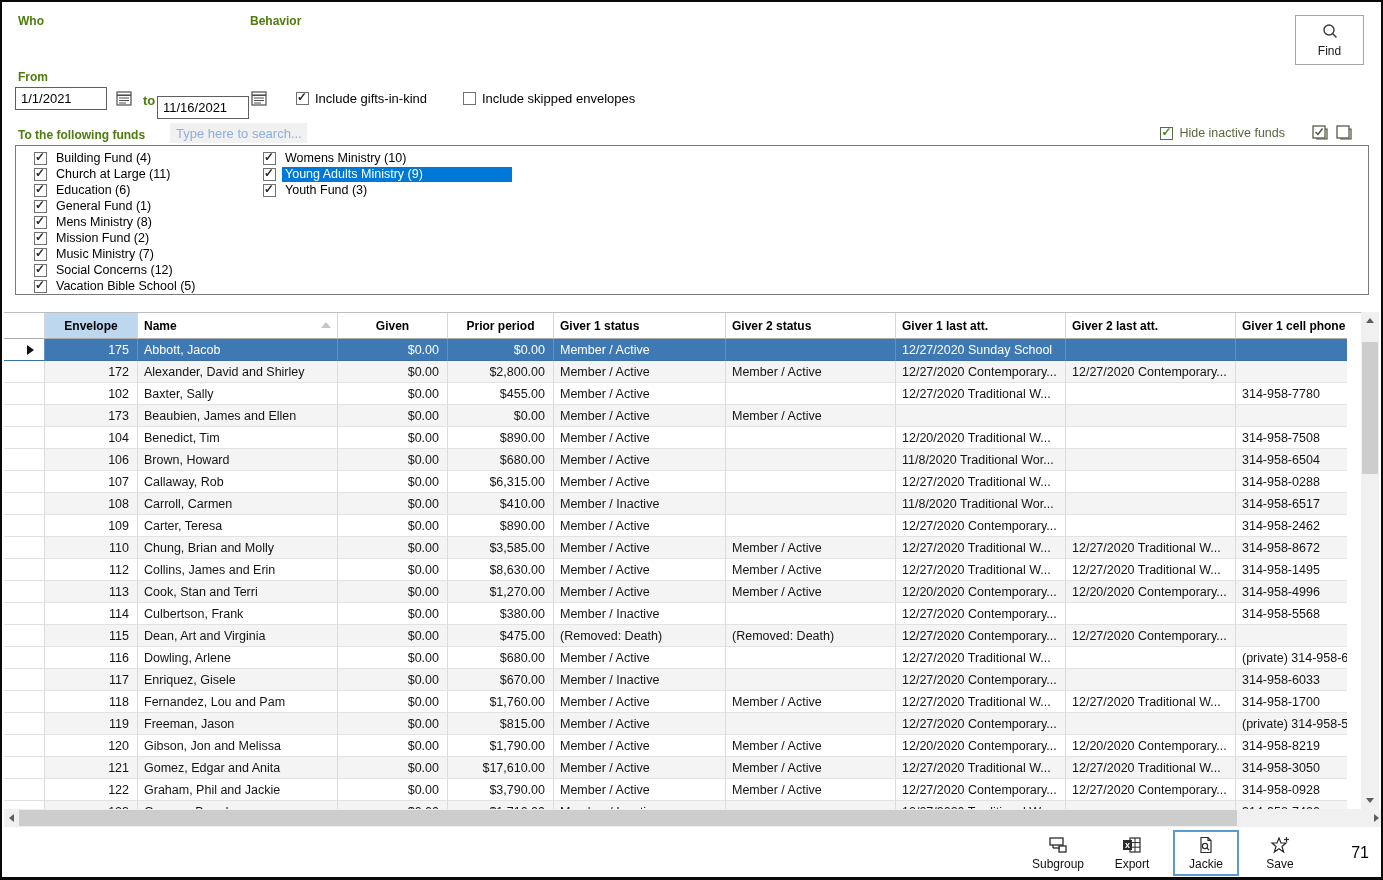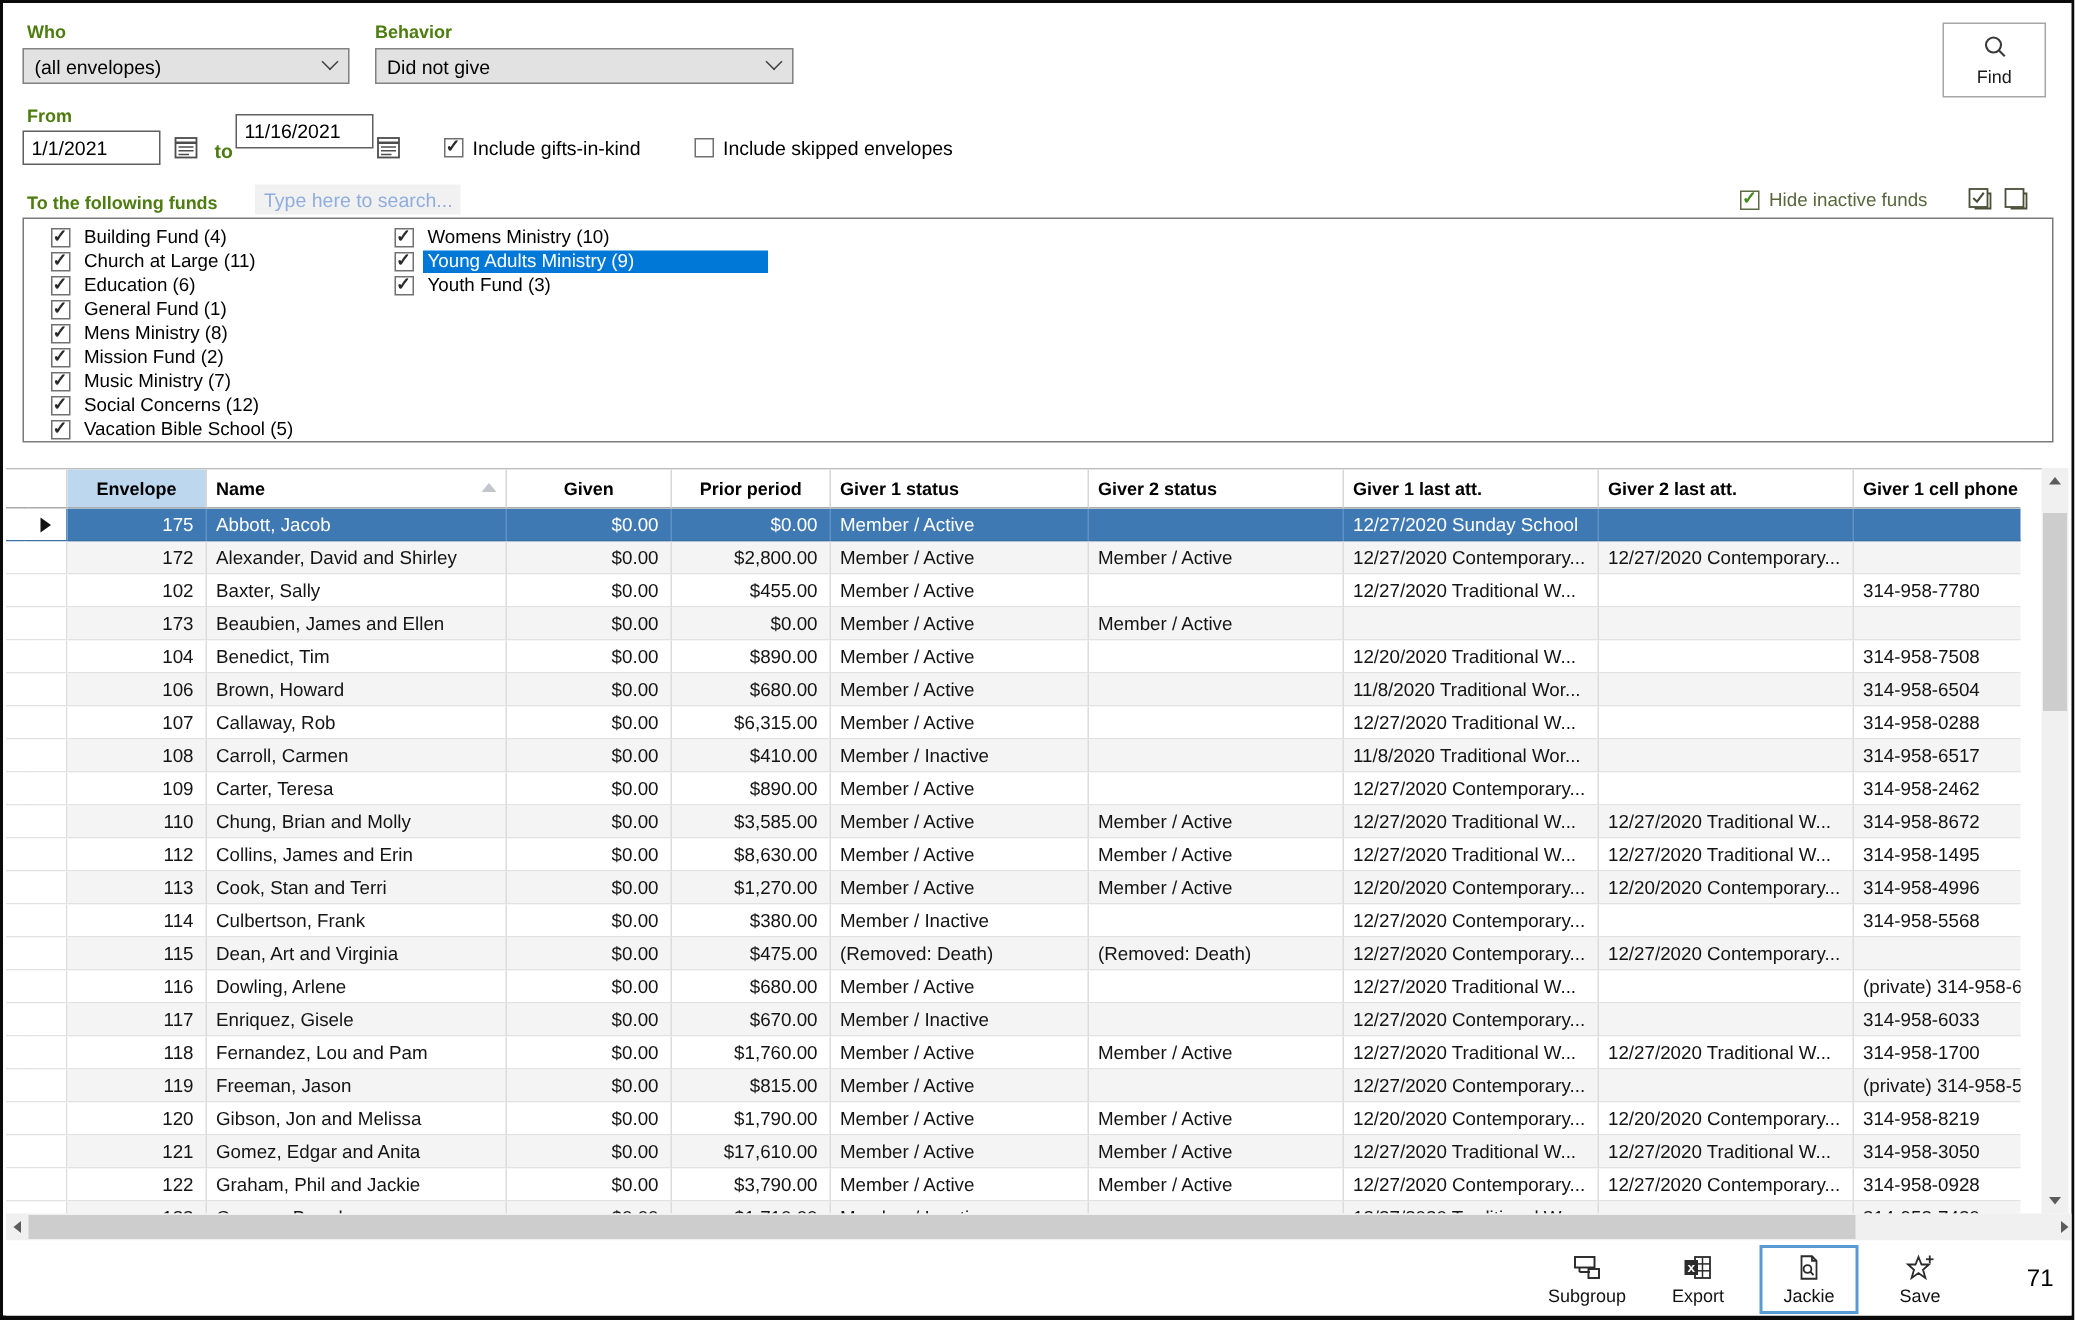--- a/index.html
+++ b/index.html
@@ -114,30 +114,22 @@
   .cell.row-odd { background:#f4f4f4; }
   .cell.row-sel { background:#3e79b4; color:#fff; border-bottom-color:#3a70a6; border-right-color:#5e92c4; }
   .cell.gut1.row-sel, .cell.gut1.row-odd { background:#fff; }
   .cell.gut2.row-sel { background:#c8ddf0; }
 </style></head>
 <body>
 
 <div id="app">
 
   <div class="lbl" style="left:16px; top:12px;">Who</div>
-  <div class="combo" style="left:13px; top:30px; width:218px;">
-    <span>(all envelopes)</span>
-    <span class="chev"></span>
-  </div>
 
   <div class="lbl" style="left:248px; top:12px;">Behavior</div>
-  <div class="combo" style="left:248px; top:30px; width:279px;">
-    <span>Did not give</span>
-    <span class="chev"></span>
-  </div>
 
   <div class="find-btn">
     <svg class="icon" width="18" height="18" viewBox="0 0 18 18">
       <circle cx="8" cy="7" r="5" fill="none" stroke="#3a3a3a" stroke-width="1.4"></circle>
       <line x1="11.5" y1="10.5" x2="15.5" y2="14.5" stroke="#3a3a3a" stroke-width="1.4"></line>
     </svg>
     <span>Find</span>
   </div>
 
   <div class="lbl" style="left:16px; top:68px;">From</div>
@@ -145,21 +137,21 @@
   <div class="cal-btn" style="left:113px; top:87px;">
     <svg class="icon" width="18" height="18" viewBox="0 0 18 18">
       <rect x="2" y="3" width="14" height="13" fill="none" stroke="#4d4d4d" stroke-width="1.2"></rect>
       <line x1="2" y1="6.2" x2="16" y2="6.2" stroke="#4d4d4d" stroke-width="1.6"></line>
       <line x1="4" y1="9" x2="14" y2="9" stroke="#4d4d4d" stroke-width="1"></line>
       <line x1="4" y1="11.5" x2="14" y2="11.5" stroke="#4d4d4d" stroke-width="1"></line>
       <line x1="4" y1="14" x2="11" y2="14" stroke="#4d4d4d" stroke-width="1"></line>
     </svg>
   </div>
   <div class="lbl" style="left:141px; top:91px; font-size:13px;">to</div>
-  <input class="date-input" style="left: 155px; top: 74px;" value="11/16/2021">
+  <input class="date-input" style="left: 155px; top: 94px;" value="11/16/2021">
   <div class="cal-btn" style="left:248px; top:87px;">
     <svg class="icon" width="18" height="18" viewBox="0 0 18 18">
       <rect x="2" y="3" width="14" height="13" fill="none" stroke="#4d4d4d" stroke-width="1.2"></rect>
       <line x1="2" y1="6.2" x2="16" y2="6.2" stroke="#4d4d4d" stroke-width="1.6"></line>
       <line x1="4" y1="9" x2="14" y2="9" stroke="#4d4d4d" stroke-width="1"></line>
       <line x1="4" y1="11.5" x2="14" y2="11.5" stroke="#4d4d4d" stroke-width="1"></line>
       <line x1="4" y1="14" x2="11" y2="14" stroke="#4d4d4d" stroke-width="1"></line>
     </svg>
   </div>
 

